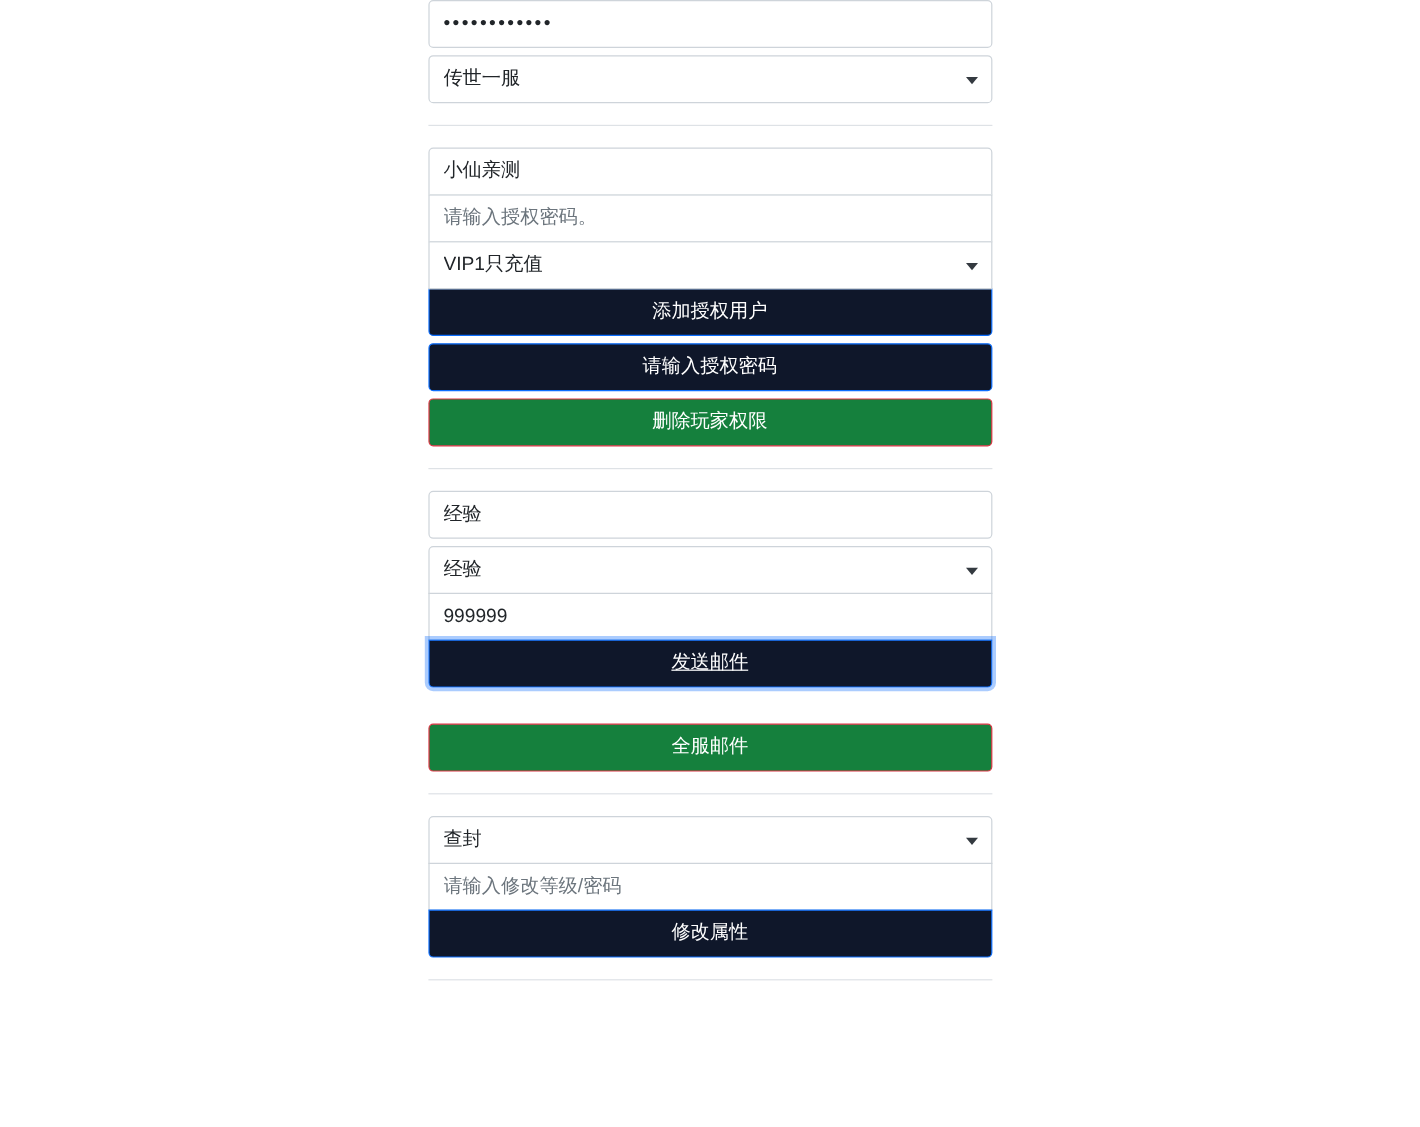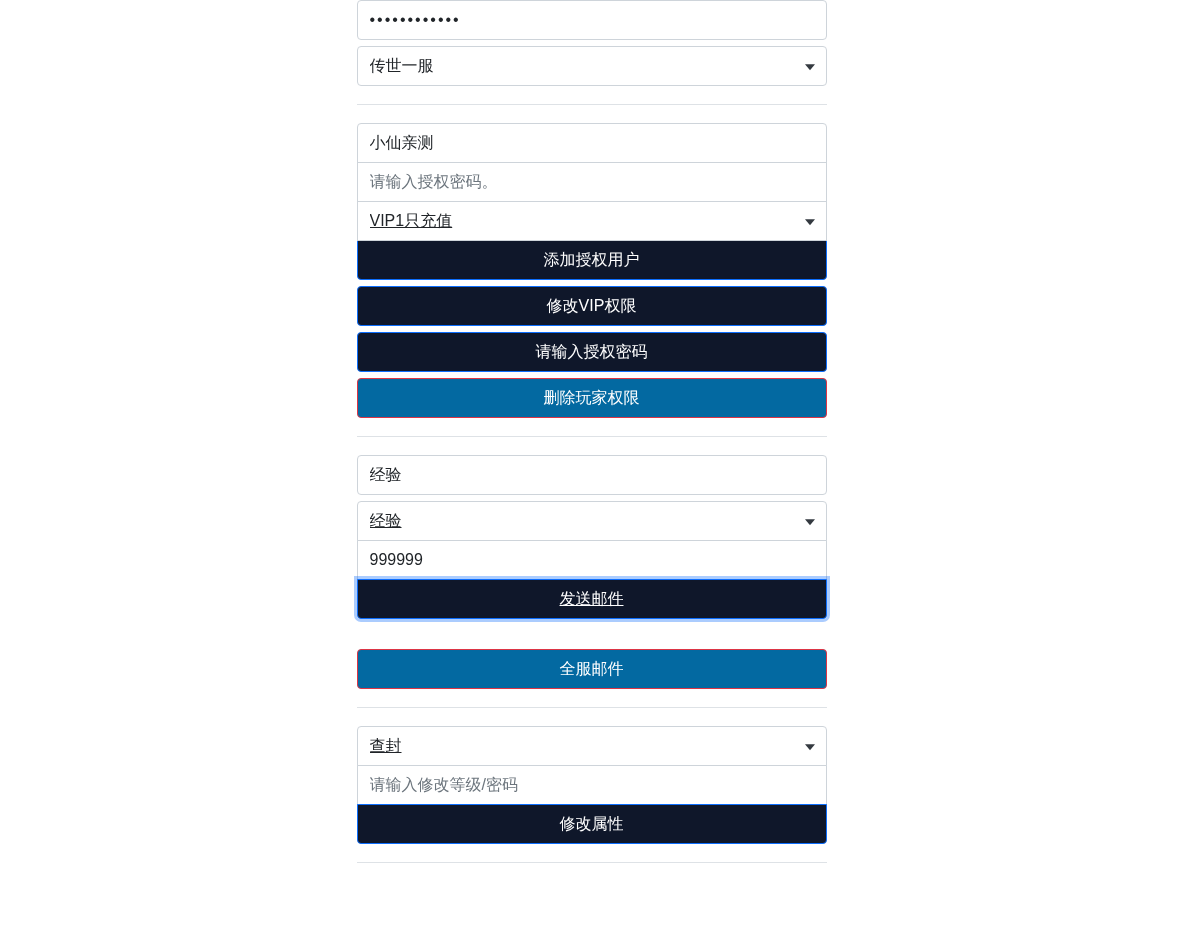--- a/index.html
+++ b/index.html
@@ -69,21 +69,21 @@
       border-radius: 4px;
       text-align: center;
       cursor: pointer;
       color: #fff;
     }
     .btn-primary {
       background-color: #0f172a;
       border-color: #0d6efd;
     }
     .btn-danger {
-      background-color: #0369a1;
+      background-color: #15803d;
       border-color: #dc3545;
     }
     .btn-focus {
       outline: 3px solid rgba(13,110,253,0.35);
       outline-offset: 0;
       text-decoration: underline;
     }
     .group {
       display: flex;
       flex-direction: column;
@@ -94,21 +94,20 @@
     .stack > *:not(:first-child) {
       border-top-left-radius: 0;
       border-top-right-radius: 0;
     }
     .stack > *:not(:last-child) {
       border-bottom-left-radius: 0;
       border-bottom-right-radius: 0;
     }
     .stack > .select-wrap .form-select {
       border-radius: 0;
-      text-decoration: underline;
     }
     .stack > .select-wrap:first-child .form-select {
       border-top-left-radius: 4px;
       border-top-right-radius: 4px;
     }
     .stack > .select-wrap:last-child .form-select {
       border-bottom-left-radius: 4px;
       border-bottom-right-radius: 4px;
     }
     hr.divider {
@@ -153,21 +152,20 @@
       <input type="text" class="form-control" value="小仙亲测" style="">
       <input type="text" class="form-control" placeholder="请输入授权密码。" style="">
       <div class="select-wrap">
         <select class="form-select">
           <option>VIP1只充值</option>
         </select>
       </div>
       <button class="btn btn-primary">添加授权用户</button>
     </div>
     <div class="gap-6" style="margin-top:6px;">
-      <button class="btn btn-primary">修改VIP权限</button>
       <button class="btn btn-primary">请输入授权密码</button>
       <button class="btn btn-danger">删除玩家权限</button>
     </div>
   </div>
 
   <hr class="divider">
 
   <div class="group">
     <div class="gap-block">
       <input type="text" class="form-control" value="经验" style="">

